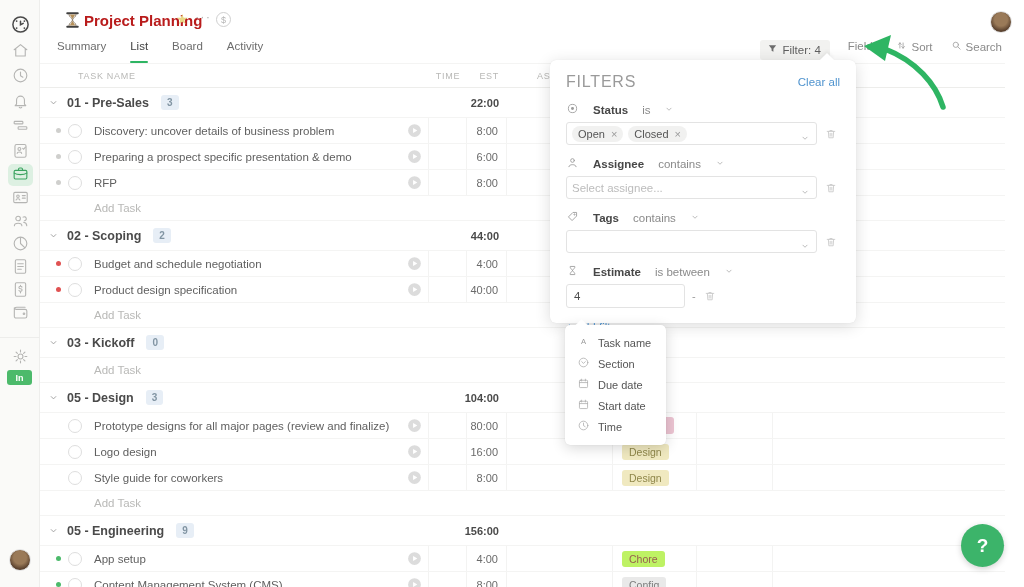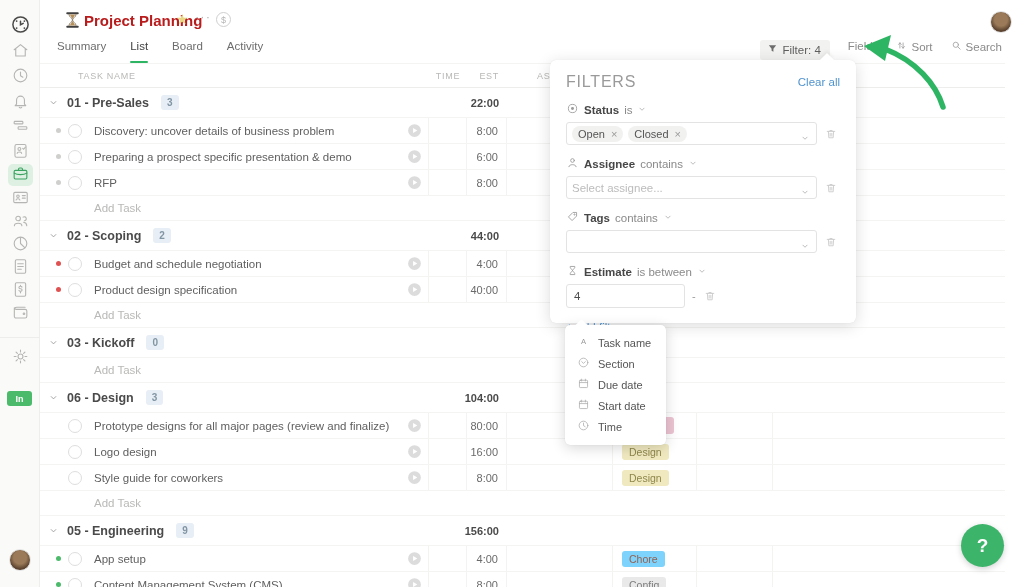--- a/index.html
+++ b/index.html
@@ -8,21 +8,21 @@
   .app { position:relative; width:1024px; height:587px; background:#fff; overflow:hidden; }
 
   
   .sidebar { position:absolute; left:0; top:0; width:40px; height:587px; background:#fafaf8; border-right:1px solid #eeeeec; z-index:10; }
   .side-logo { position:absolute; left:10px; top:14px; width:21px; height:21px; }
   .side-item { position:absolute; left:8px; width:25px; height:22px; display:flex; align-items:center; justify-content:center; border-radius:5px; cursor:pointer; }
   .side-item.active { background:#ddf0e2; }
   .side-item svg { stroke:#b5b5b3; }
   .side-item.active svg { stroke:#3aa35f; }
   .side-divider { position:absolute; left:0; top:337px; width:40px; border-top:1px solid #ededeb; }
-  .ws-badge { position:absolute; left:7px; top:391px; width:25px; height:15px; background:#4cba6b; color:#fff; font-size:9px; font-weight:bold; border-radius:3px; display:flex; align-items:center; justify-content:center; }
+  .ws-badge { position:absolute; left:7px; top:370px; width:25px; height:15px; background:#4cba6b; color:#fff; font-size:9px; font-weight:bold; border-radius:3px; display:flex; align-items:center; justify-content:center; }
   .avatar { border-radius:50%; background:radial-gradient(circle at 50% 38%, #9a7a58 0 40%, #5d4430 70%, #3e2d1e); border:1px solid #e2e2e2; }
   .side-avatar { position:absolute; left:9px; top:549px; width:22px; height:22px; }
 
   
   .content { position:absolute; left:40px; top:0; width:984px; height:587px; }
   .titlebar { position:absolute; left:0; top:0; width:100%; height:38px; }
   .title-emoji { position:absolute; left:26px; top:12px; }
   .page-title { position:absolute; left:44px; top:12px; font-size:15px; font-weight:bold; color:#b91c1c; }
   .star-icon { position:absolute; left:136px; top:11px; font-size:14px; color:#e9d785; cursor:pointer; }
   .dots-icon { position:absolute; left:155px; top:9px; font-size:13px; color:#b5b5b5; letter-spacing:1px; cursor:pointer; }
@@ -66,21 +66,21 @@
   .addtask { height:25px; font-size:11.5px; color:#b9b9b7; }
   .addtask span { margin-left:54px; cursor:pointer; }
 
   
   .fpanel { position:absolute; left:550px; top:60px; width:306px; height:263px; background:#fff; border-radius:6px; box-shadow:0 3px 16px rgba(0,0,0,.14), 0 0 1px rgba(0,0,0,.1); z-index:20; padding:13px 16px; }
   .fpanel::before { content:""; position:absolute; left:272px; top:-5px; width:10px; height:10px; background:#fff; transform:rotate(45deg); box-shadow:-2px -2px 3px rgba(0,0,0,.04); }
   .fp-head { display:flex; justify-content:space-between; align-items:center; }
   .fp-title { font-size:16px; letter-spacing:.8px; color:#9a9a9a; }
   .link { color:#4f93ce; font-size:11.5px; cursor:pointer; }
   .fgroup { margin-top:11px; }
-  .fg-label { display:flex; align-items:center; gap:5px; font-size:11.5px; color:#8a8a8a; cursor:pointer; }
+  .fg-label { display:flex; align-items:center; gap:14px; font-size:11.5px; color:#8a8a8a; cursor:pointer; }
   .fg-label b { color:#474747; }
   .fg-row { display:flex; align-items:center; margin-top:5px; gap:7px; }
   .fg-box { flex:1; height:23px; border:1px solid #e3e3e3; border-radius:3px; position:relative; display:flex; align-items:center; padding:0 22px 0 5px; gap:5px; background:#fff; cursor:pointer; }
   .fg-box input { border:none; outline:none; width:100%; font-size:11.5px; color:#4d4d4d; font-family:"Liberation Sans",sans-serif; }
   .fg-box input::placeholder { color:#bcbcbc; }
   .in-chev { position:absolute; right:6px; top:6px; }
   .chip { background:#f1f1f0; border-radius:8px; font-size:11px; color:#555; padding:2px 6px; display:inline-flex; align-items:center; gap:6px; }
   .chip-x { color:#9a9a9a; font-size:11px; cursor:pointer; }
   .trash { width:16px; display:flex; cursor:pointer; }
   .range-in { width:119px; height:24px; border:1px solid #e3e3e3; border-radius:3px; font-size:11.5px; padding:0 7px; color:#4d4d4d; outline:none; font-family:"Liberation Sans",sans-serif; }
@@ -407,21 +407,21 @@
         <div class="row addtask">
           <span>Add Task</span>
         </div>
         <div class="row sec">
           <div class="cell c-name">
             <span class="sec-chev">
               <svg width="11" height="11" viewBox="0 0 24 24" fill="none" stroke="#9a9a9a" stroke-width="2" stroke-linecap="round">
                 <path d="M7 10 l5 5 5-5"></path>
               </svg>
             </span>
-            <span>06 - Design</span>
+            <span>05 - Design</span>
             <span class="sec-badge">3</span>
           </div>
           <div class="cell c-time"></div>
           <div class="cell c-est">104:00</div>
           <div class="cell c-asg"></div>
           <div class="cell c-tag"></div>
           <div class="cell c-x1"></div>
           <div class="cell c-fill"></div>
         </div>
         <div class="row task">
@@ -505,21 +505,21 @@
             <span class="task-label">App setup</span>
             <span class="play-btn"><svg width="17" height="17" viewBox="0 0 24 24">
                 <circle cx="12" cy="12" r="9" fill="#dcdcdc"></circle>
                 <path d="M10 8.4 L16 12 10 15.6 Z" fill="#fff"></path>
               </svg></span>
           </div>
           <div class="cell c-time"></div>
           <div class="cell c-est">4:00</div>
           <div class="cell c-asg"></div>
           <div class="cell c-tag">
-            <span class="pill" style="background: #7dd3fc; color: rgb(150, 96, 79);">Chore</span>
+            <span class="pill" style="background: #bef264; color: rgb(150, 96, 79);">Chore</span>
           </div>
           <div class="cell c-x1"></div>
           <div class="cell c-fill"></div>
         </div>
         <div class="row task">
           <div class="cell c-name">
             <span class="task-dot" style="background: rgb(76, 186, 107);"></span>
             <span class="task-cb"></span>
             <span class="task-label">Content Management System (CMS)</span>
             <span class="play-btn"><svg width="17" height="17" viewBox="0 0 24 24">

